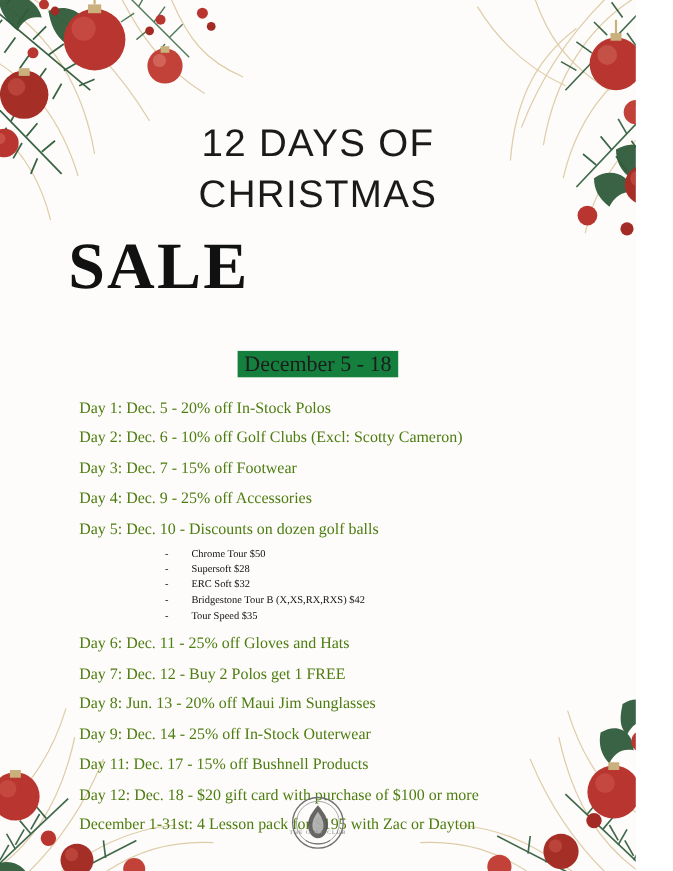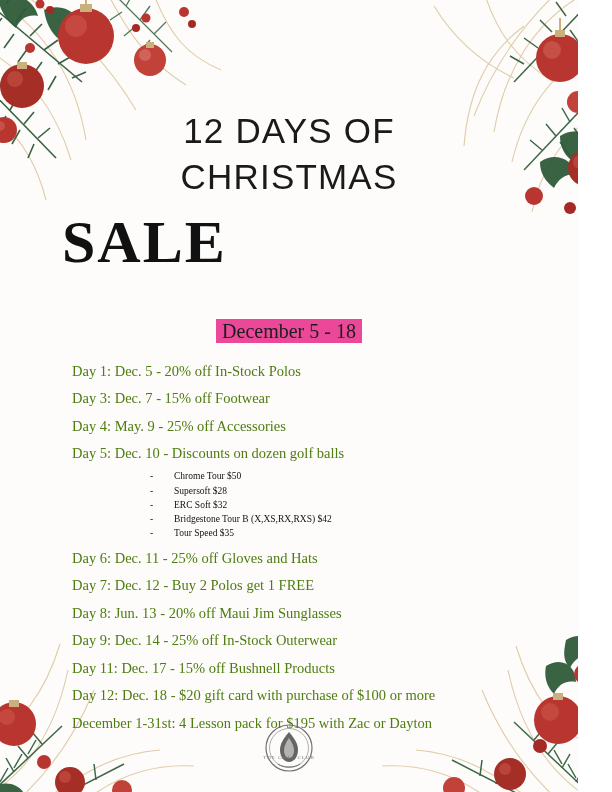--- a/index.html
+++ b/index.html
@@ -63,21 +63,21 @@
 
   .date-range {
     text-align: center;
     font-family: "Liberation Serif", serif;
     font-size: 20px;
     color: #1c1c1c;
     margin-top: 48px;
     margin-bottom: 14px;
   }
   .date-range span {
-    background: #ec4899;
+    background: #15803d;
     padding: 1px 6px;
   }
 
   .days {
     margin: 0;
     padding: 0 0 0 10px;
     list-style: none;
   }
   .day-line {
     font-size: 14.5px;
@@ -293,22 +293,23 @@
 
     <div class="title-sale">SALE</div>
 
     <div class="date-range">
       <span>December 5 - 18</span>
     </div>
 
     <ul class="days">
 
       <li class="day-line">Day 1: Dec. 5 - 20% off In-Stock Polos</li>
+      <li class="day-line">Day 2: Dec. 6 - 10% off Golf Clubs (Excl: Scotty Cameron)</li>
       <li class="day-line">Day 3: Dec. 7 - 15% off Footwear</li>
-      <li class="day-line">Day 4: May. 9 - 25% off Accessories</li>
+      <li class="day-line">Day 4: Dec. 9 - 25% off Accessories</li>
 
       <li>
         <div class="day-line">Day 5: Dec. 10 - Discounts on dozen golf balls</div>
         <ul class="sub-list">
           <li class="sub-line">
             <span class="sub-dash">-</span>
             <span>Chrome Tour $50</span>
           </li>
           <li class="sub-line">
             <span class="sub-dash">-</span>

